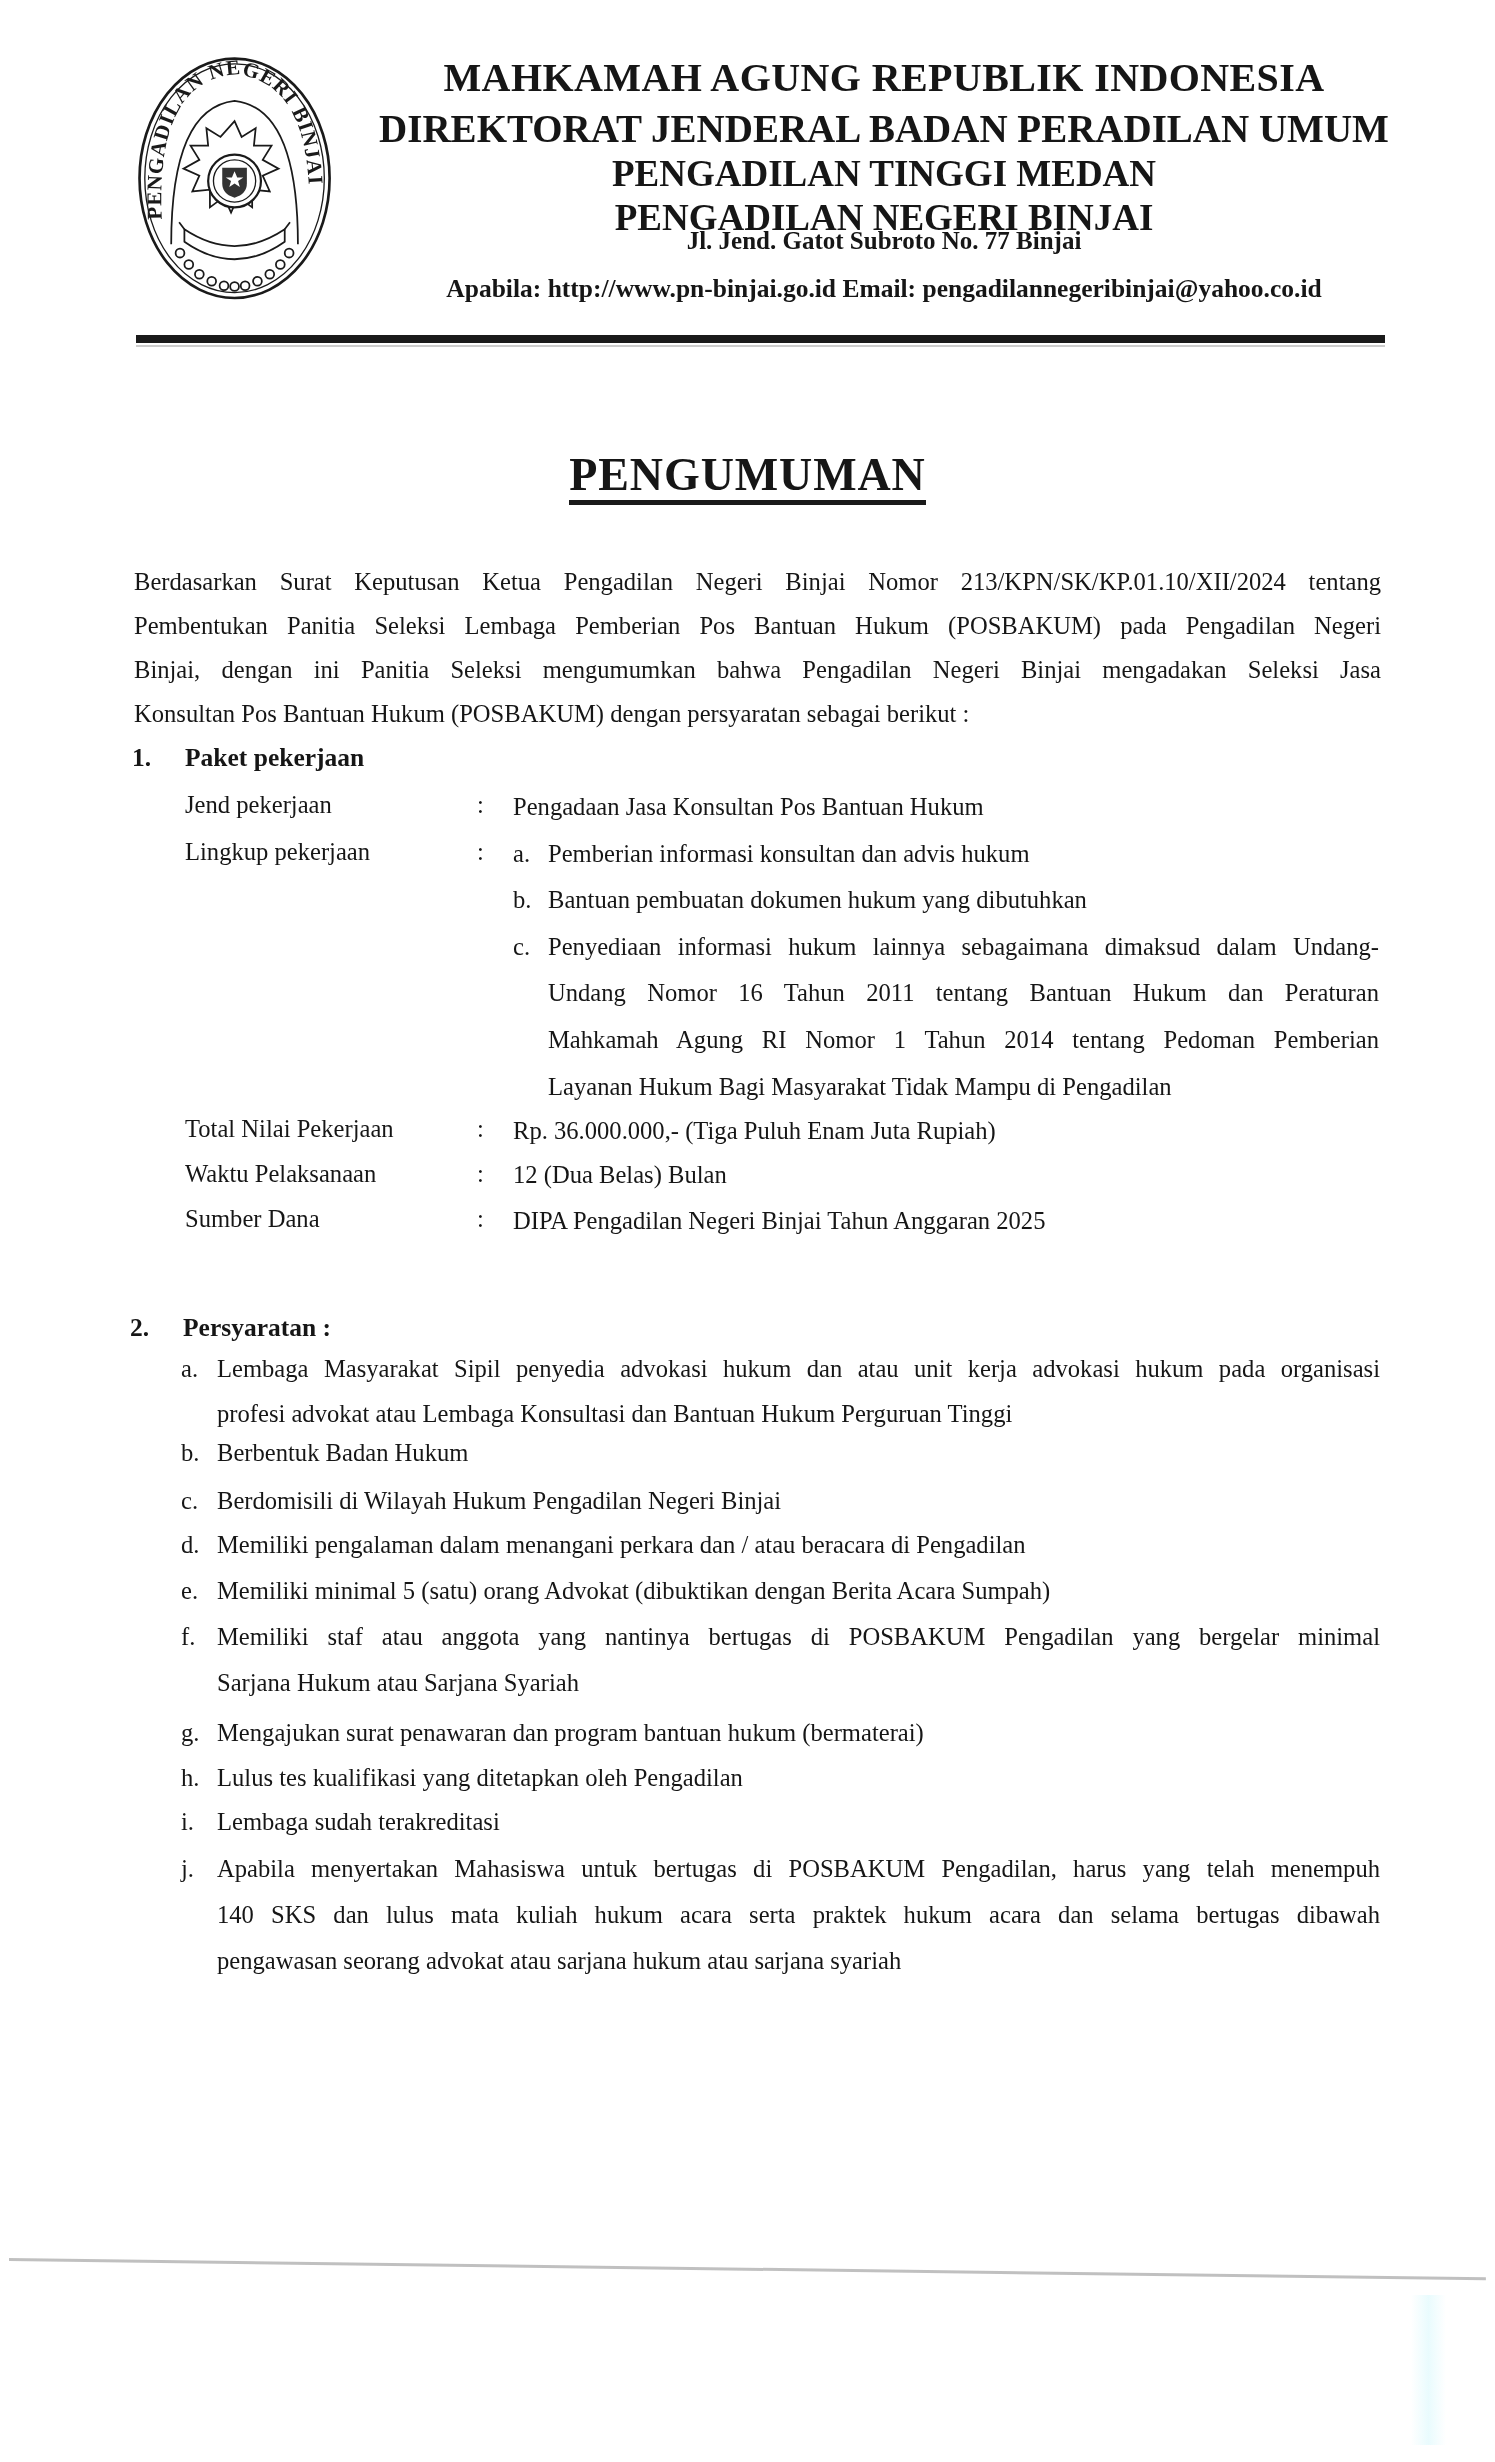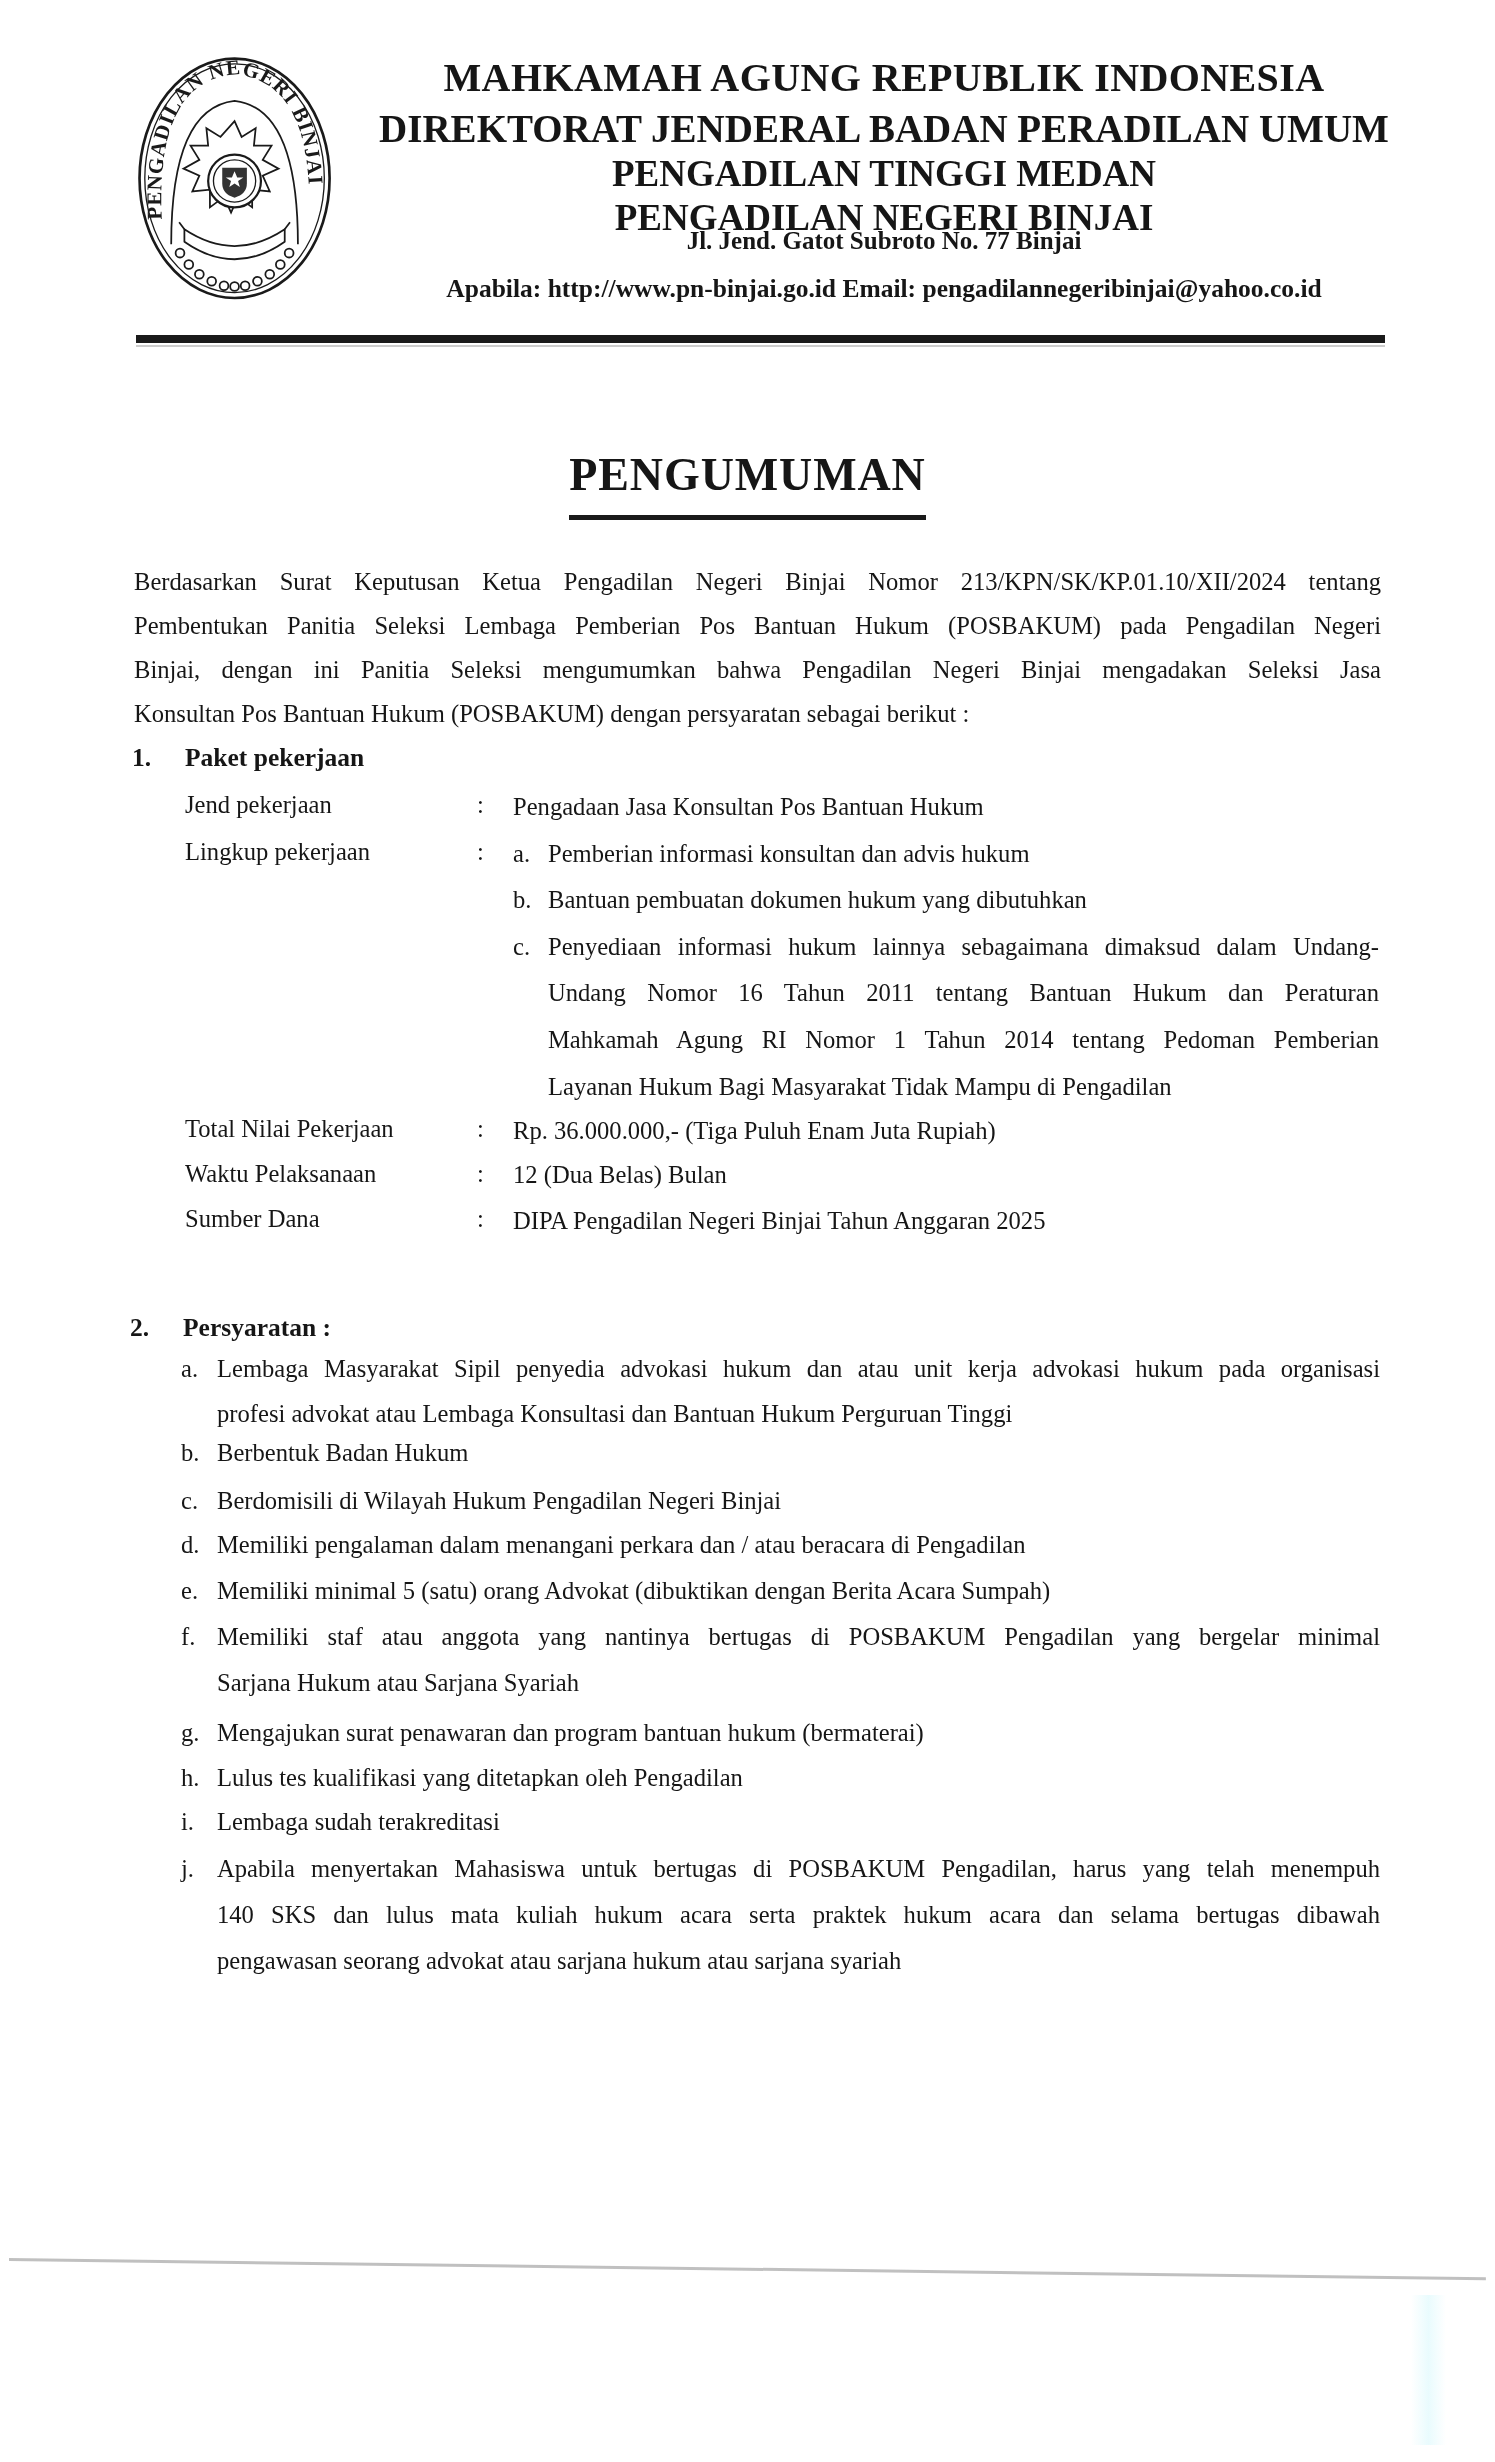--- a/index.html
+++ b/index.html
@@ -14,21 +14,21 @@
   .kop3 { top:155px; font-size:37px; }
   .kop4 { top:199px; font-size:37px; }
   .kop5 { top:228px; font-size:25px;text-align:center; }
   .kop6 { top:276px; font-size:25.5px; }
   .kop6 .link { }
   .rule { position:absolute; left:136px; top:335px; width:1249px; height:8px; background:#1a1a1a; }
   .rule-thin { position:absolute; left:136px; top:345px; width:1249px; height:1.8px; background:#9a9a9a; opacity:.5; }
 
   
   .title { position:absolute; left:0; width:1495px; top:415px; text-align:center; font-size:46px; font-weight:bold; letter-spacing:0.9px; }
-  .title span { display:inline-block; border-bottom:5.3px solid #1a1a1a; padding-bottom:16px; line-height:1.05;margin-top:36px; }
+  .title span { display:inline-block; border-bottom:5.3px solid #1a1a1a; padding-bottom:1px; line-height:1.05;margin-top:36px; }
 
   
   .p { position:absolute; left:134px; width:1247px; font-size:24.6px; line-height:1; text-align:justify; text-align-last:justify; }
   .p.last { text-align-last:left; }
   .sec { position:absolute; font-size:25.5px; font-weight:bold; line-height:1; }
   .lbl { position:absolute; left:185px; font-size:24.6px; line-height:1; }
   .colon { position:absolute; left:477px; font-size:24.6px; line-height:1; }
   .val { position:absolute; left:513px; font-size:24.6px; line-height:1; white-space:nowrap; }
   .sl { position:absolute; left:513px; font-size:24.6px; line-height:1; }
   .st { position:absolute; left:548px; width:831px; font-size:24.6px; line-height:1; text-align:justify; text-align-last:justify; }

